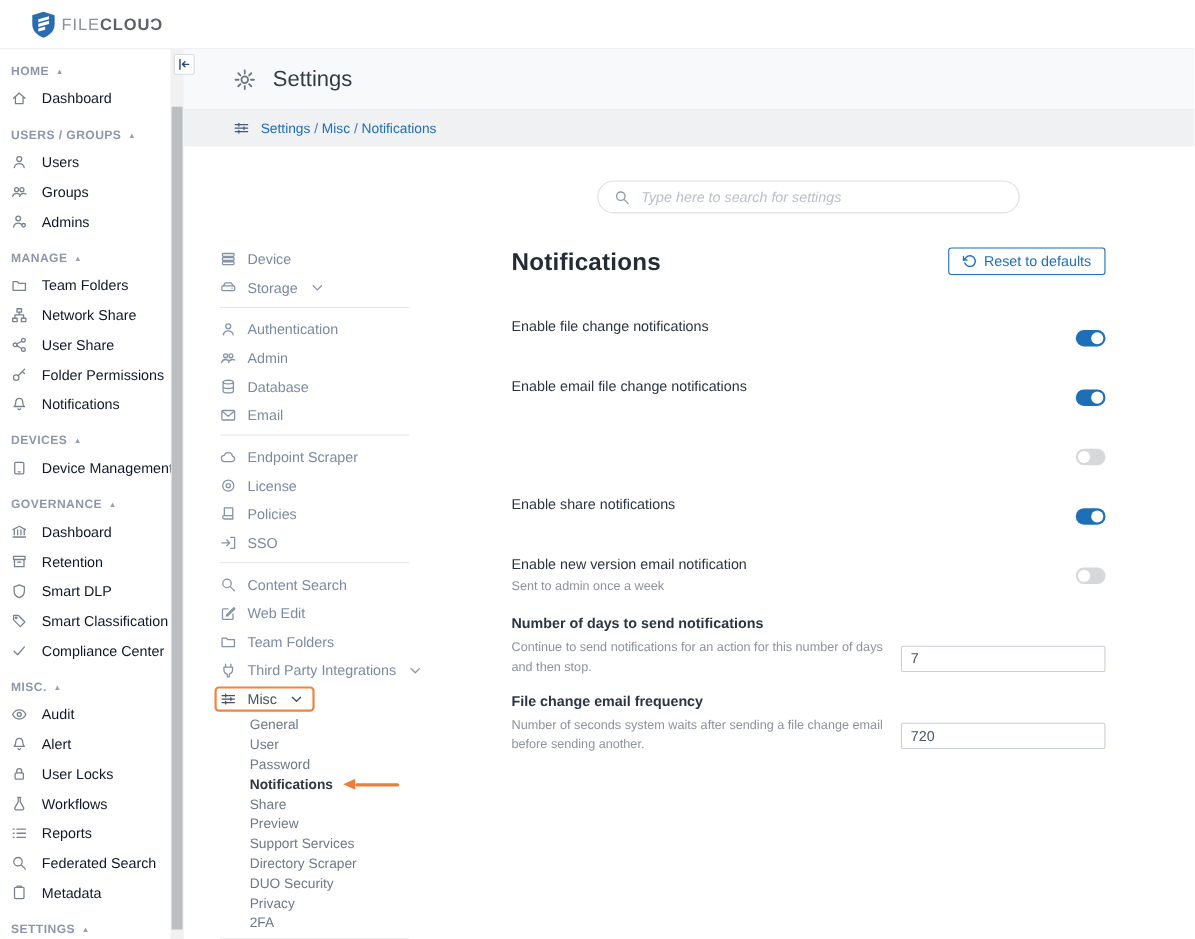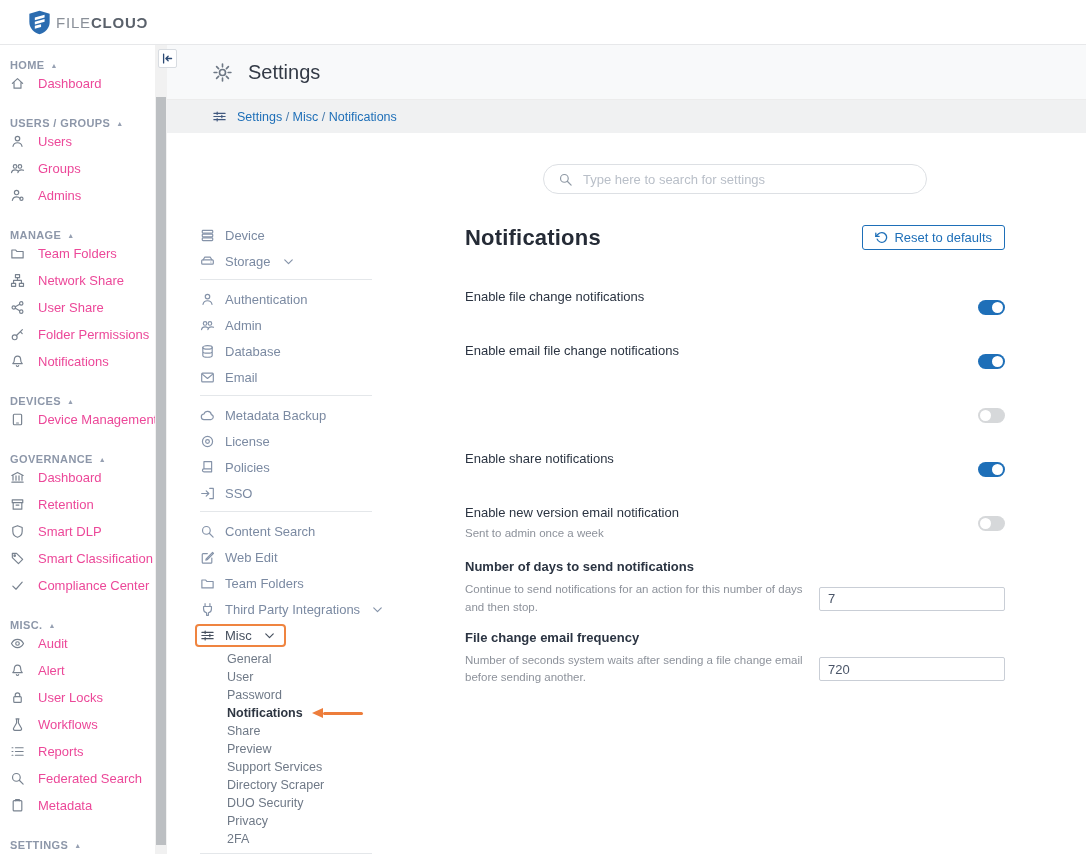--- a/index.html
+++ b/index.html
@@ -16,22 +16,22 @@
 
   
   .app { display:flex; height:809px; position:relative; }
 
   
   .sidebar { width:155px; flex-shrink:0; padding-top:9px; background:#fff; }
   .side-section { margin-bottom:9px; }
   .side-header { height:22px; display:flex; align-items:center; padding:0 10px;
     font-size:11px; font-weight:700; letter-spacing:.4px; color:#8d97a9; cursor:pointer; }
   .side-header .tri { font-size:7px; margin-left:6px; color:#96a0b2; }
-  .side-item { height:27px; display:flex; gap:13px;
-    padding:0 10px; font-size:13px; color:#ec4899; cursor:pointer; white-space:nowrap; }
+  .side-item { height:27px; display:flex; align-items:center; gap:13px;
+    padding:0 10px; font-size:13px; color:#0f172a; cursor:pointer; white-space:nowrap; }
   .side-item .icon { color:#78828f; }
 
   
   .scrollstrip { width:12px; flex-shrink:0; background:#f1f1f1; position:relative; }
   .scrollstrip .thumb { position:absolute; left:1px; width:10px; top:52px; height:748px;
     background:#bcbfc2; border-radius:0; }
 
   
   .collapse-btn { position:absolute; left:158px; top:4px; width:19px; height:19px;
     background:#fff; border:1px solid #d8dce1; border-radius:2px; display:flex;
@@ -73,21 +73,21 @@
     border-bottom:5px solid transparent; border-right:11px solid #ed7d3b; }
   .note-arrow .tail { width:40px; height:3px; background:#ed7d3b; border-radius:2px; }
 
   
   .panel { margin-left:93px; width:540px; }
   .search-row { margin-top:31px; display:flex; justify-content:center; }
   .search-pill { width:384px; height:30px; border:1px solid #dde0e4; border-radius:15px;
     display:flex; align-items:center; padding:0 14px; gap:10px; background:#fff; }
   .search-pill .icon { width:15px; height:15px; color:#8e98a4; flex-shrink:0; }
   .search-pill input { border:none; outline:none; flex:1; font-size:13px; color:#404040;
-    background:transparent; font-family:inherit; }
+    background:transparent; font-family:inherit;font-style:italic; }
   .search-pill input::placeholder { color:#b9bfc8; }
 
   .panel-head { margin-top:31px; display:flex; justify-content:space-between;
     align-items:flex-start; margin-bottom:38px; }
   .panel-head h2 { font-size:22px; font-weight:700; color:#252b36; letter-spacing:.2px; }
   .reset-btn { display:flex; align-items:center; gap:6px; border:1px solid #1e6fb8;
     background:#fff; color:#1e6fb8; font-size:13px; padding:4px 12px; border-radius:3px;
     cursor:pointer; font-family:inherit;justify-content:center; }
   .reset-btn svg { width:13px; height:13px; }
 
@@ -465,21 +465,21 @@
             </span>
             <span>Email</span>
           </div>
           <div class="nav-divider"></div>
           <div class="nav-item">
             <span class="icon">
               <svg viewBox="0 0 16 16">
                 <path d="M4.6 12.4a3 3 0 0 1-.4-6A4.1 4.1 0 0 1 12.1 7a2.75 2.75 0 0 1-.5 5.4z"></path>
               </svg>
             </span>
-            <span>Metadata Backup</span>
+            <span>Endpoint Scraper</span>
           </div>
           <div class="nav-item">
             <span class="icon">
               <svg viewBox="0 0 16 16">
                 <circle cx="8" cy="8" r="5.4"></circle>
                 <circle cx="8" cy="8" r="2"></circle>
               </svg>
             </span>
             <span>License</span>
           </div>

